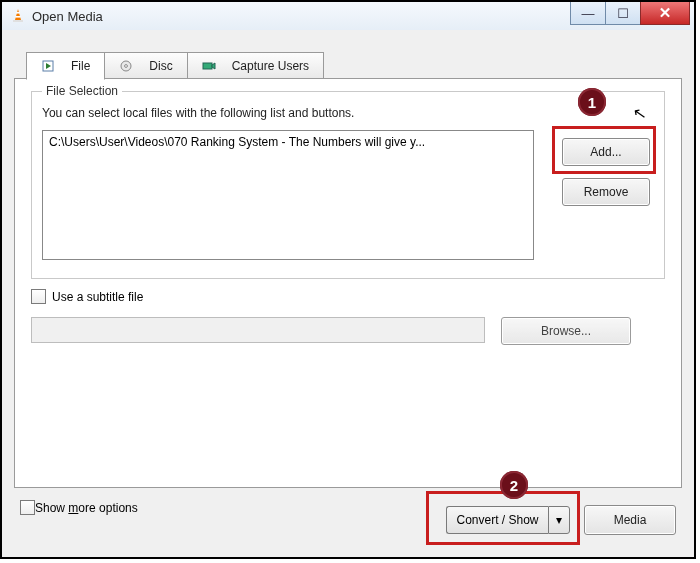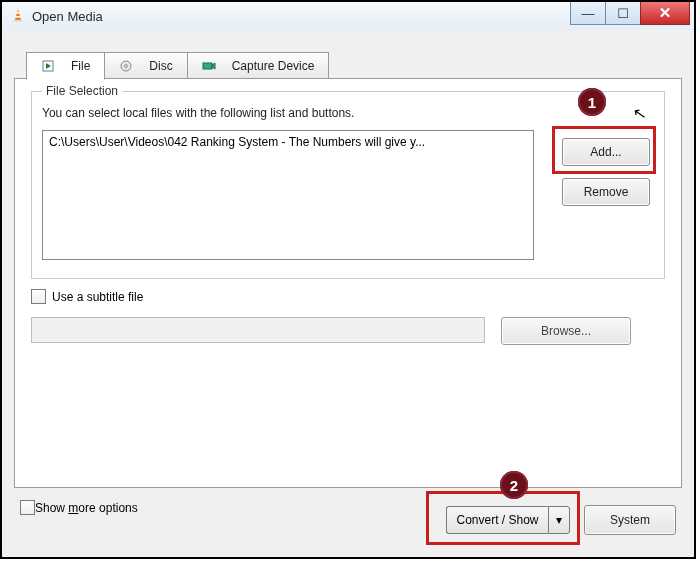--- a/index.html
+++ b/index.html
@@ -93,32 +93,32 @@
           </span>
         <span>Disc</span>
       </div>
       <div class="tab">
         <span class="ico">
             <svg width="14" height="12" viewBox="0 0 14 12">
               <rect x="1" y="3" width="9" height="6" fill="#3a7" stroke="#265"></rect>
               <polygon points="10,5 13,3 13,9 10,7" fill="#3a7" stroke="#265"></polygon>
             </svg>
           </span>
-        <span>Capture Device</span>
+        <span>Capture Users</span>
       </div>
     </div>
 
     <div class="tabpanel">
 
       <div class="group">
         <span class="group-legend">File Selection</span>
         <span class="group-desc">You can select local files with the following list and buttons.</span>
 
         <div class="filelist">
-          <div class="file-item">C:\Users\User\Videos\042 Ranking System - The Numbers will give y...</div>
+          <div class="file-item">C:\Users\User\Videos\070 Ranking System - The Numbers will give y...</div>
         </div>
 
         <div class="btn add-btn">
           <span>Add...</span>
         </div>
         <div class="btn remove-btn">
           <span>Remove</span>
         </div>
 
         <div class="hl hl1"></div>
@@ -145,21 +145,21 @@
     <div class="footer">
       <div class="convert-btn">
         <div class="convert-main">
           <span>Convert / Show</span>
         </div>
         <div class="convert-drop">
           <span>▾</span>
         </div>
       </div>
       <div class="btn cancel-btn">
-        <span>System</span>
+        <span>Media</span>
       </div>
     </div>
 
     <div class="hl hl2"></div>
     <div class="badge badge2">2</div>
 
   </div>
 </div>
 
 </body></html>

